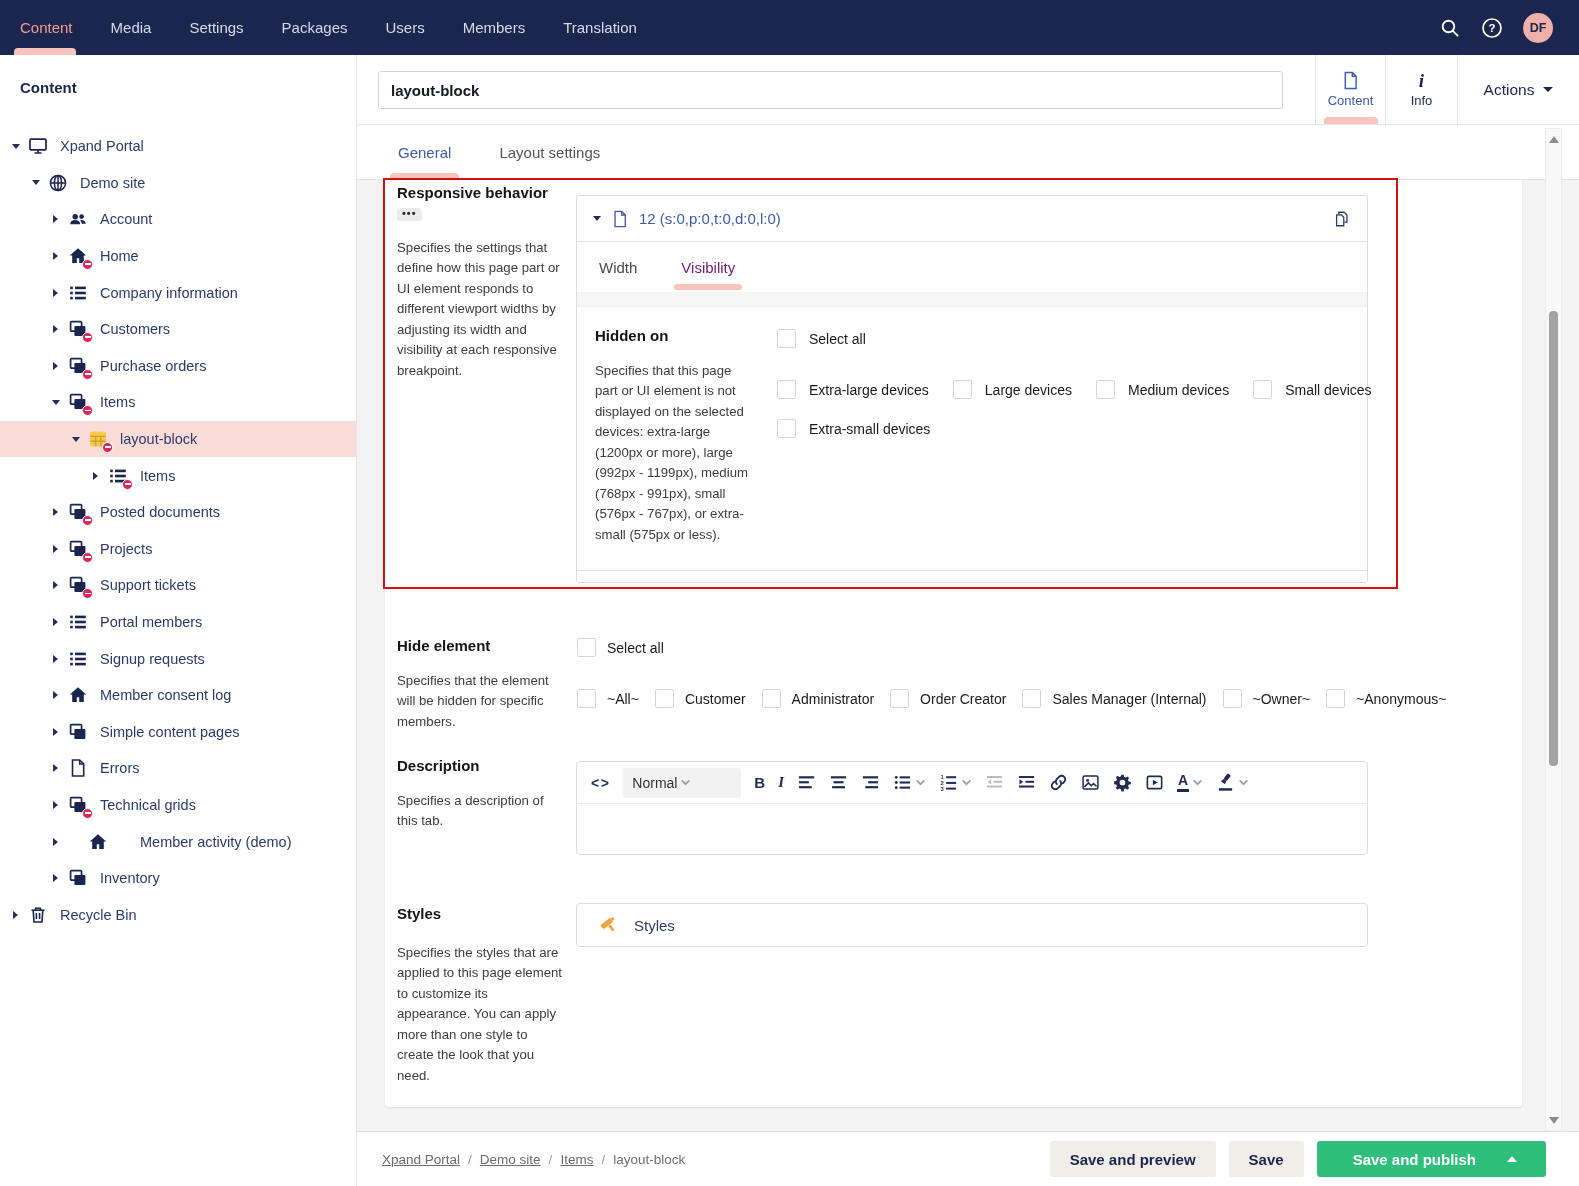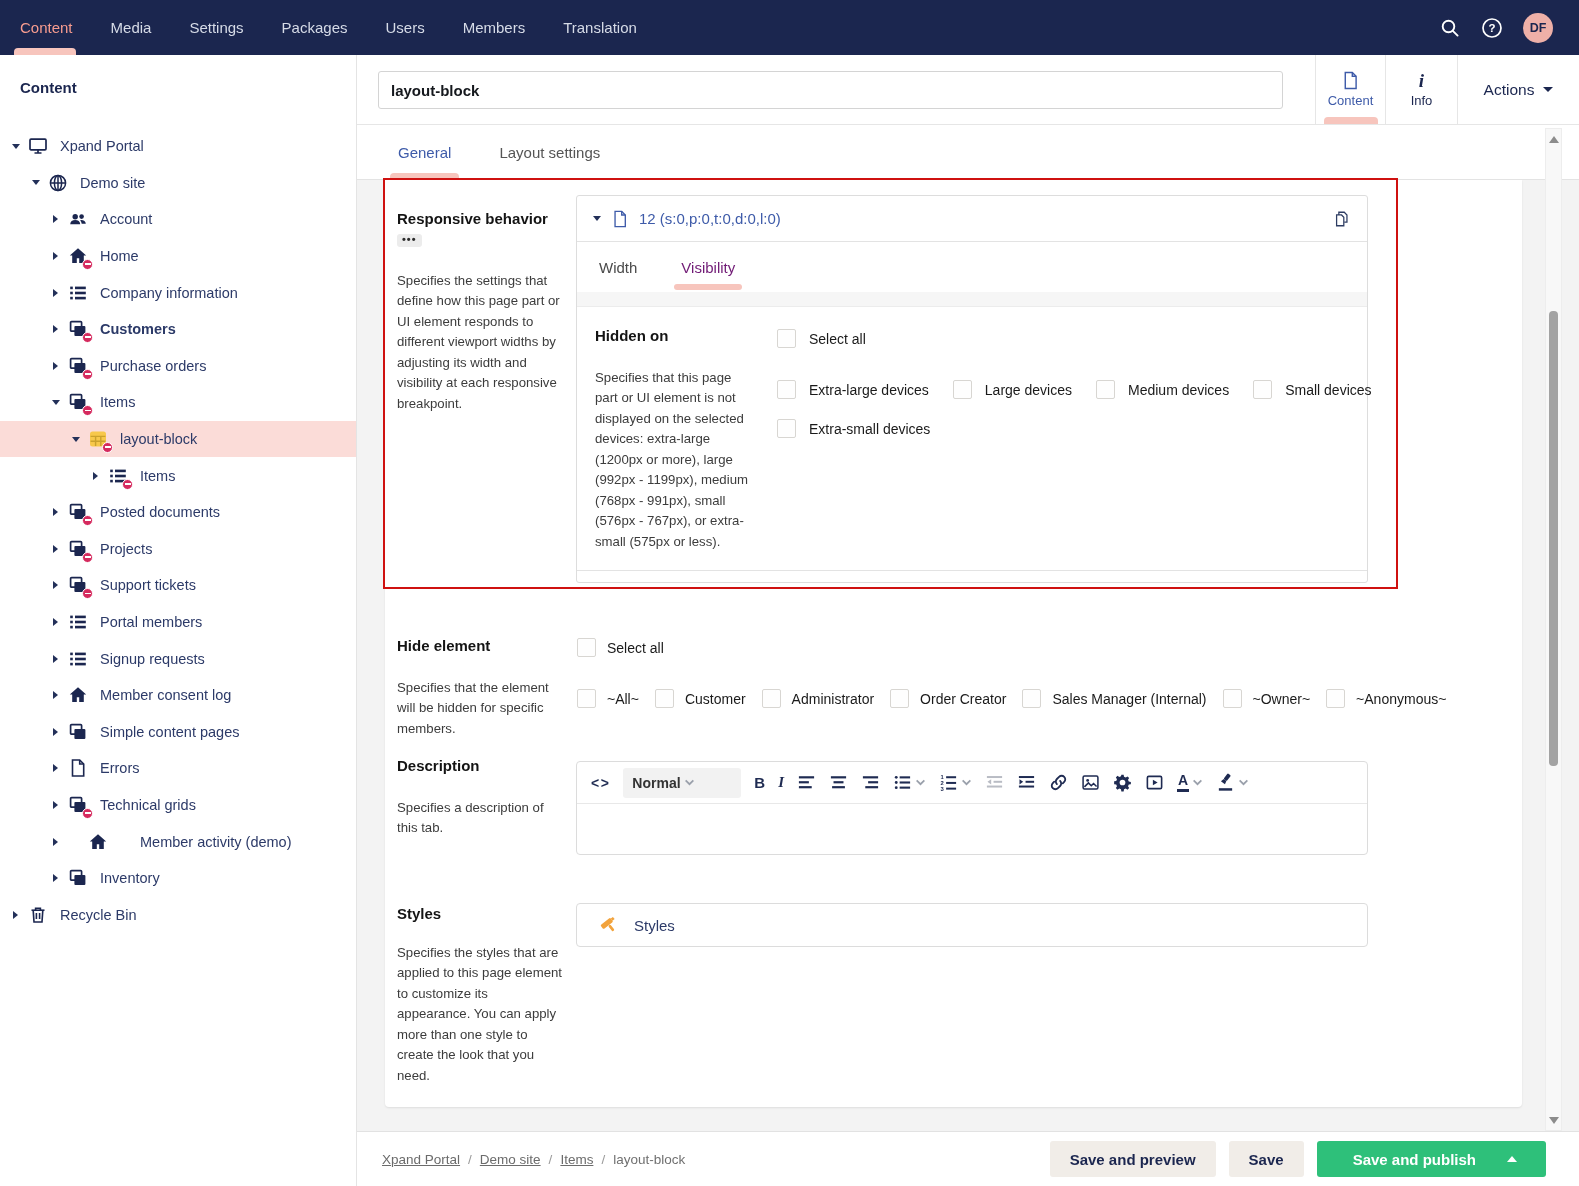--- a/index.html
+++ b/index.html
@@ -45,21 +45,21 @@
   .info-i { font-family:"Liberation Serif", serif; font-style:italic; font-weight:bold; font-size:19px; color:#1b264f; line-height:1; }
   
   #tabs-row { position:absolute; left:357px; top:125px; right:0; height:55px; background:#fff; border-bottom:1px solid #e3e3e3; display:flex; align-items:center; padding-left:41px; gap:48px; z-index:6; }
   .page-tab { position:relative; font-size:15px; color:#555; cursor:pointer; }
   .page-tab.active { color:#3e5ba9; }
   .page-tab.active::after { content:""; position:absolute; left:-8px; right:-8px; bottom:-19px; height:7px; background:#f7c5bd; border-radius:4px 4px 0 0; }
   
   #content-area { position:absolute; left:357px; top:180px; right:0; height:951px; background:#f3f3f3; }
   #card { position:absolute; left:28px; top:0; width:1137px; height:927px; background:#fff; border-radius:0 0 4px 4px; box-shadow:0 1px 2px rgba(0,0,0,.09); }
   .sec-label { font-size:15px; font-weight:bold; color:#141414; }
-  .sec-desc { font-size:13.2px; color:#3c3c3c; line-height:1.55; margin-top:24px; }
+  .sec-desc { font-size:13.2px; color:#3c3c3c; line-height:1.55; margin-top:17px; }
   .label-col { position:absolute; left:12px; width:166px; }
   .dots-pill { display:inline-block; margin-top:7px; background:#ececec; border-radius:3px; padding:0 5px 3px; color:#2b2b2b; font-weight:bold; font-size:11px; letter-spacing:1px; line-height:10px; cursor:pointer; }
   
   #resp-panel { position:absolute; left:191px; top:15px; width:792px; height:388px; border:1px solid #ddd; border-radius:3px; background:#fff; }
   .panel-head { height:46px; border-bottom:1px solid #e3e3e3; display:flex; align-items:center; padding:0 16px; gap:10px;text-align:center; }
   .panel-link { font-size:15px; color:#3e5ba9; cursor:pointer; }
   .panel-head .spacer { flex:1; }
   .pico { width:18px; height:18px; cursor:pointer; }
   .pico svg { width:100%; height:100%; }
   .panel-tabs { height:50px; display:flex; align-items:center; padding:0 22px; gap:44px; }
@@ -81,21 +81,21 @@
   #hide-label { top:457px; }
   #hide-controls { position:absolute; left:192px; top:458px; white-space:nowrap; }
   #hide-controls .cb-item { margin-right:16px; }
   #hide-controls .cb-item .cb { margin-right:11px; }
   
   #desc-label { top:577px; }
   #rte { position:absolute; left:191px; top:581px; width:792px; height:94px; border:1px solid #dcdcdc; border-radius:4px; background:#fff; }
   .rte-toolbar { height:42px; border-bottom:1px solid #e8e8e8; display:flex; align-items:center; padding:0 14px; gap:13px; }
   .tb-item { display:inline-flex; align-items:center; cursor:pointer; }
   .tb-item svg { width:19px; height:19px; }
-  .tb-select { width:118px; height:30px; background:#f2f2f2; border-radius:3px; display:flex; align-items:center; padding:0 9px; cursor:pointer;font-weight:bold; }
+  .tb-select { width:118px; height:30px; background:#f2f2f2; border-radius:3px; display:flex; align-items:center; padding:0 9px; cursor:pointer; }
   .tb-select .sel-label { font-size:14px; color:#333; }
   .chev { width:11px; height:11px; display:inline-flex; margin-left:3px; }
   .chev svg { width:11px; height:11px; }
   .icA { font-weight:800; font-size:14px; color:#1f2b52; border-bottom:3px solid #1f2b52; padding:0 1px 1px; line-height:1.1; display:inline-block; }
   
   #styles-label { top:725px; }
   #styles-desc { position:absolute; left:12px; top:763px; width:166px; }
   #styles-panel { position:absolute; left:191px; top:723px; width:792px; height:44px; border:1px solid #dcdcdc; border-radius:4px; background:#fff; display:flex; align-items:center; padding-left:20px; gap:15px; cursor:pointer; }
   #styles-panel .sicon { width:22px; height:22px; }
   #styles-panel .slabel { font-size:15px; color:#2c3a68; }
@@ -229,21 +229,21 @@
             <rect x="2.2" y="3.6" width="2.6" height="2.6"></rect>
             <rect x="7" y="3.6" width="10.8" height="2.6"></rect>
             <rect x="2.2" y="8.7" width="2.6" height="2.6"></rect>
             <rect x="7" y="8.7" width="10.8" height="2.6"></rect>
             <rect x="2.2" y="13.8" width="2.6" height="2.6"></rect>
             <rect x="7" y="13.8" width="10.8" height="2.6"></rect>
           </svg>
         </span>
         <span>Company information</span>
       </div>
-      <div class="tree-row" style="padding-left: 48px; font-weight: bold;">
+      <div class="tree-row" style="padding-left: 48px;">
         <span class="tcaret">
           <span class="cr"></span>
         </span>
         <span class="ticon">
           <svg viewBox="0 0 20 20">
             <rect x="2.6" y="2.6" width="11" height="9.6" rx="1" fill="none" stroke="#1b264f" stroke-width="1.7"></rect>
             <rect x="6.4" y="7" width="11" height="10" rx="1" fill="#1b264f"></rect>
           </svg>
           <span class="badge"></span>
         </span>
@@ -485,21 +485,21 @@
 </div>
 
 <div id="tabs-row">
   <span class="page-tab active">General</span>
   <span class="page-tab">Layout settings</span>
 </div>
 
 <div id="content-area">
   <div id="card">
 
-    <div class="label-col" style="top:30px;">
+    <div class="label-col" style="top:4px;">
       <div class="sec-label">Responsive behavior</div>
       <span class="dots-pill">•••</span>
       <div class="sec-desc">Specifies the settings that define how this page part or UI element responds to different viewport widths by adjusting its width and visibility at each responsive breakpoint.</div>
     </div>
 
     <div id="resp-panel">
       <div class="panel-head">
         <span class="cd"></span>
         <span class="pico"><svg viewBox="0 0 20 20">
               <path d="M4.5 1.5h7.4l4 4v13H4.5z" fill="none" stroke="#3e5ba9" stroke-width="1.5"></path>

